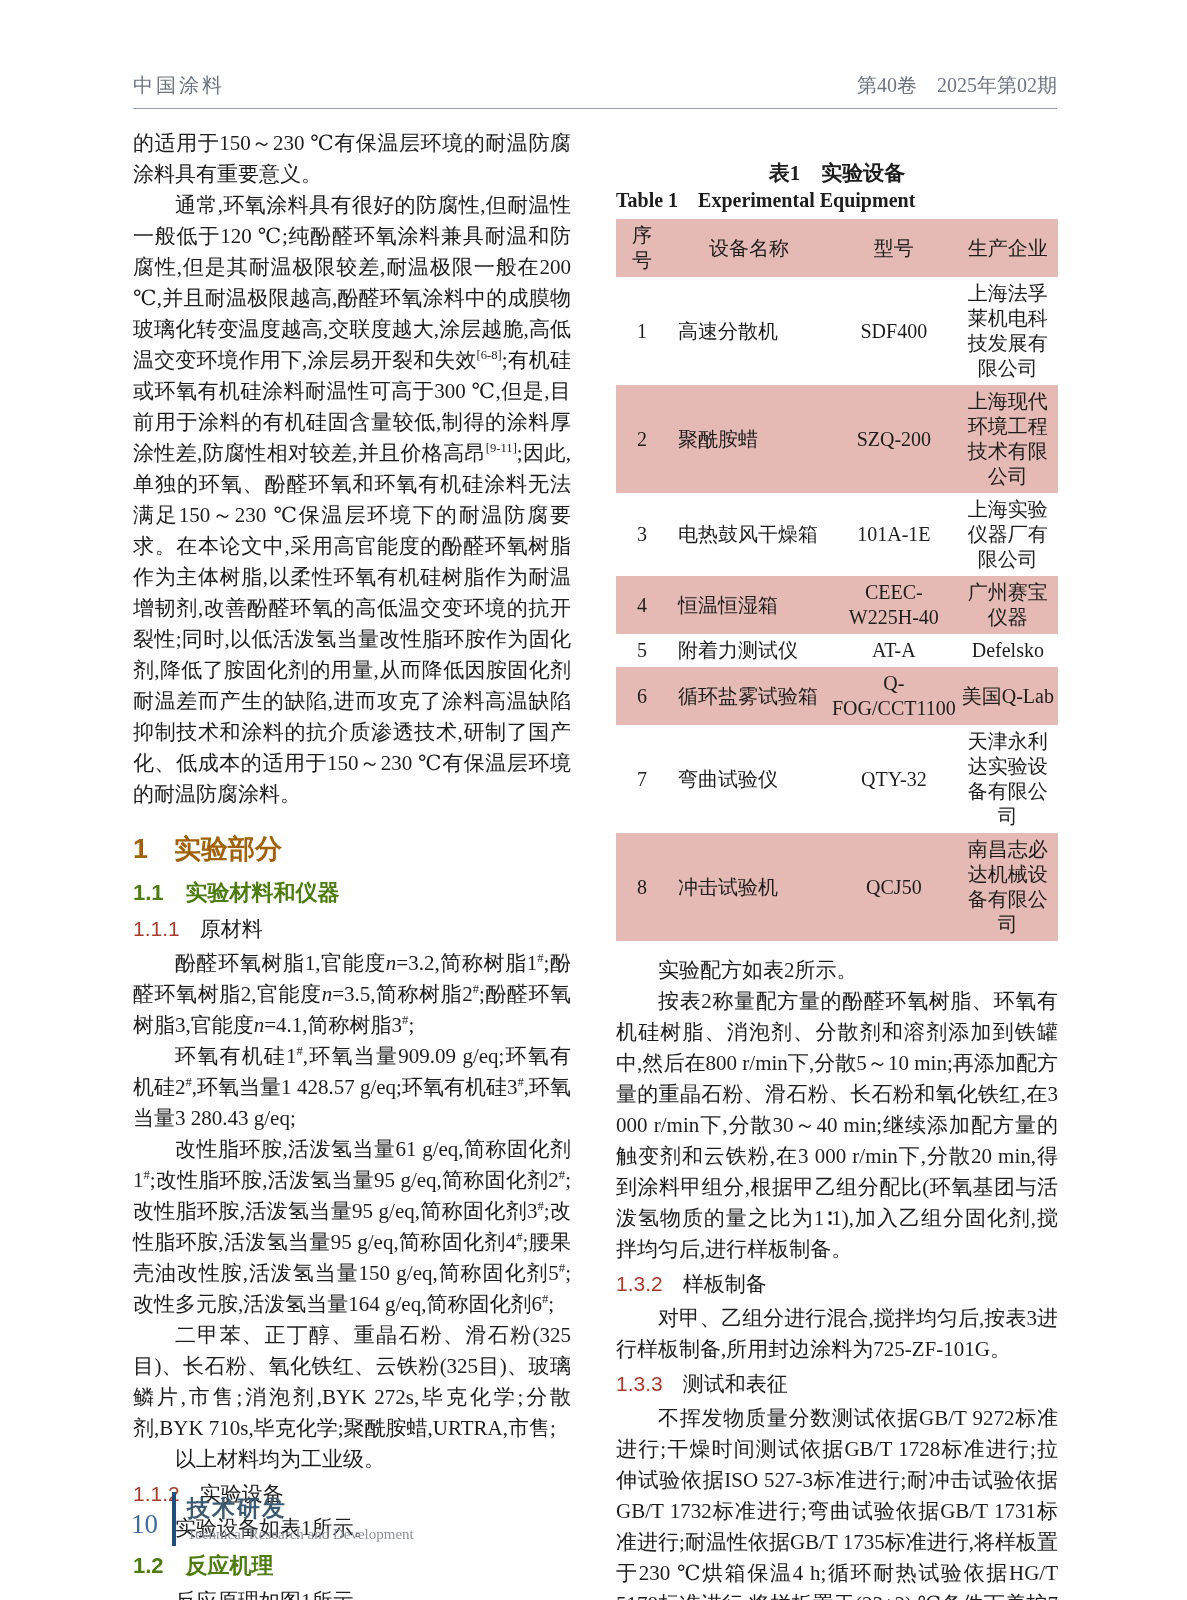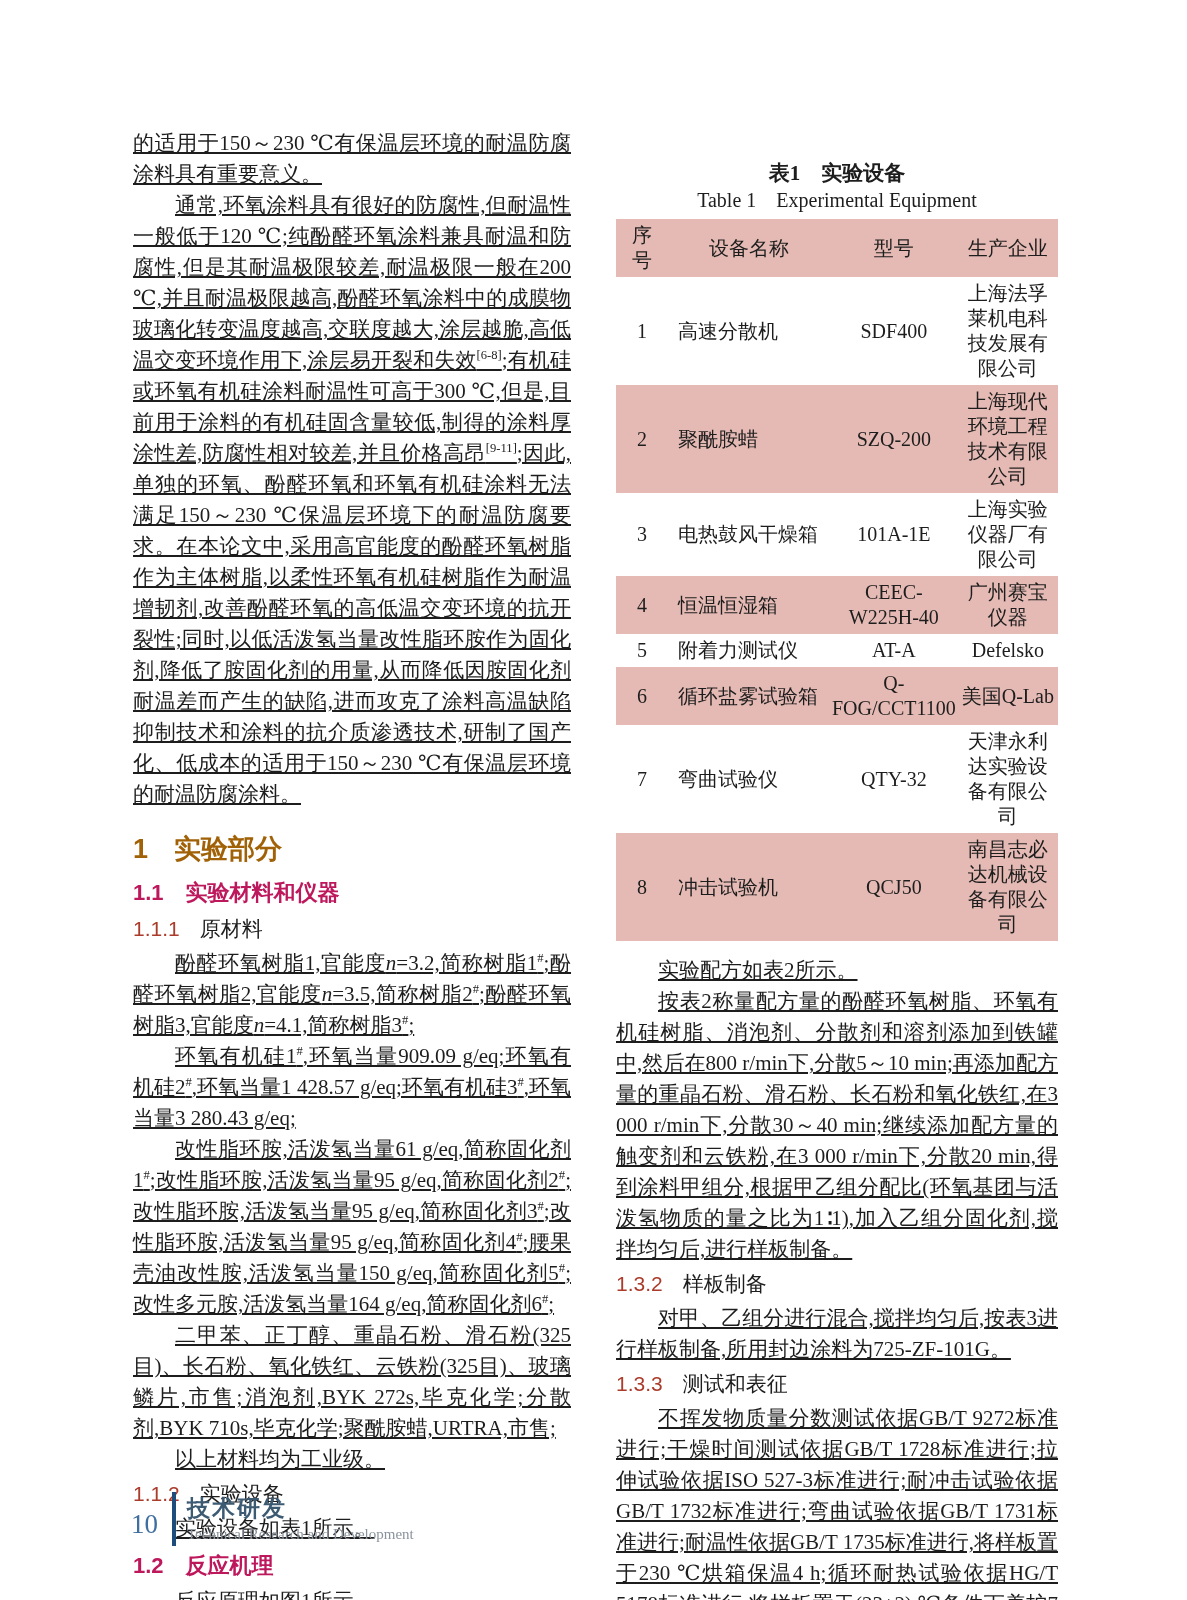--- a/index.html
+++ b/index.html
@@ -14,56 +14,60 @@
     padding-bottom:9px; border-bottom:1px solid #99a2ab;
     font-size:20px; color:#6a7581;
   }
   .page-header .journal { letter-spacing:3px; }
   .col {
     position:absolute; top:128px; text-align:justify;
     font-size:21px; line-height:31px;
   }
   .col-left  { left:133px; width:438px; }
   .col-right { left:616px; width:442px; }
-  p.body { text-indent:2em;text-decoration:underline; }
+  p.body { text-indent:2em; }
   p.noindent { text-indent:0; }
   sup { font-size:0.6em; line-height:0; }
   .h1 {
     font-family:"Liberation Sans","DejaVu Sans",sans-serif; font-weight:bold;
     color:#a16207; font-size:27px; line-height:34px; margin:22px 0 12px; text-align:left;
   }
   .h1 .h-num { margin-right:26px; }
   .h2h {
     font-family:"Liberation Sans","DejaVu Sans",sans-serif; font-weight:bold;
-    color:#be185d; font-size:22px; line-height:30px; margin:7px 0 5px; text-align:left;
+    color:#4d7c0f; font-size:22px; line-height:30px; margin:7px 0 5px; text-align:left;
   }
   .h2h .h-num { margin-right:22px; }
   .h3h { margin:3px 0; font-size:21px; line-height:31px; text-align:left; font-weight:normal; }
   .h3h .h-num { font-family:"Liberation Sans","DejaVu Sans",sans-serif; color:#ab3c2b; margin-right:20px; }
   .h3h .h-ttl { color:#1d1d1d; }
   .tbl-wrap { margin-bottom:14px;margin-top:32px; }
   .tbl-title-cn { text-align:center; font-weight:bold; font-size:21px; line-height:27px; white-space:pre-wrap; }
-  .tbl-title-en { text-align:center; font-weight:normal; font-size:20px; line-height:25px; margin:1px 0 6px; white-space:pre-wrap; }
+  .tbl-title-en { text-align:left; font-weight:bold; font-size:20px; line-height:25px; margin:1px 0 6px; white-space:pre-wrap; }
   table.equip { width:100%; border-collapse:collapse; font-size:20px; line-height:25px; text-align:center; text-indent:0; }
   table.equip thead tr { background:#e5bab4; }
   table.equip tbody tr:nth-child(even) { background:#e5bab4; }
   table.equip th { font-weight:normal; padding:4px 8px; }
   table.equip td { padding:4px 2px; }
   table.equip td.c-name { text-align:left; padding-left:10px; }
   .page-footer { position:absolute; left:131px; top:1492px; display:flex; align-items:center; }
   .pf-num { font-size:27px; color:#3f6fa0; margin-right:14px; padding-top:10px; }
   .pf-bar { width:4px; height:54px; background:#1e4d7b; margin-right:11px; }
   .pf-cn { font-family:"Liberation Sans","DejaVu Sans",sans-serif; font-weight:bold; font-size:23px; color:#3d5a73; line-height:27px; letter-spacing:2px; }
   .pf-en { font-size:15px; color:#8a939c; line-height:19px; margin-top:3px;font-family:Liberation Serif, serif; }
 </style>
 </head>
 <body>
 
 <div class="page">
 
+  <div class="page-header">
+    <span class="journal">中国涂料</span>
+    <span class="issue">第40卷　2025年第02期</span>
+  </div>
 
   <div class="col col-left">
     <p class="body noindent">的适用于150～230 ℃有保温层环境的耐温防腐涂料具有重要意义。</p>
     <p class="body"><span>通常,环氧涂料具有很好的防腐性,但耐温性一般低于120 ℃;纯酚醛环氧涂料兼具耐温和防腐性,但是其耐温极限较差,耐温极限一般在200 ℃,并且耐温极限越高,酚醛环氧涂料中的成膜物玻璃化转变温度越高,交联度越大,涂层越脆,高低温交变环境作用下,涂层易开裂和失效</span><sup>[6-8]</sup><span>;有机硅或环氧有机硅涂料耐温性可高于300 ℃,但是,目前用于涂料的有机硅固含量较低,制得的涂料厚涂性差,防腐性相对较差,并且价格高昂</span><sup>[9-11]</sup><span>;因此,单独的环氧、酚醛环氧和环氧有机硅涂料无法满足150～230 ℃保温层环境下的耐温防腐要求。在本论文中,采用高官能度的酚醛环氧树脂作为主体树脂,以柔性环氧有机硅树脂作为耐温增韧剂,改善酚醛环氧的高低温交变环境的抗开裂性;同时,以低活泼氢当量改性脂环胺作为固化剂,降低了胺固化剂的用量,从而降低因胺固化剂耐温差而产生的缺陷,进而攻克了涂料高温缺陷抑制技术和涂料的抗介质渗透技术,研制了国产化、低成本的适用于150～230 ℃有保温层环境的耐温防腐涂料。</span></p>
 
     <h2 class="h1">
       <span class="h-num">1</span><span class="h-ttl">实验部分</span>
     </h2>
 
     <h3 class="h2h">

